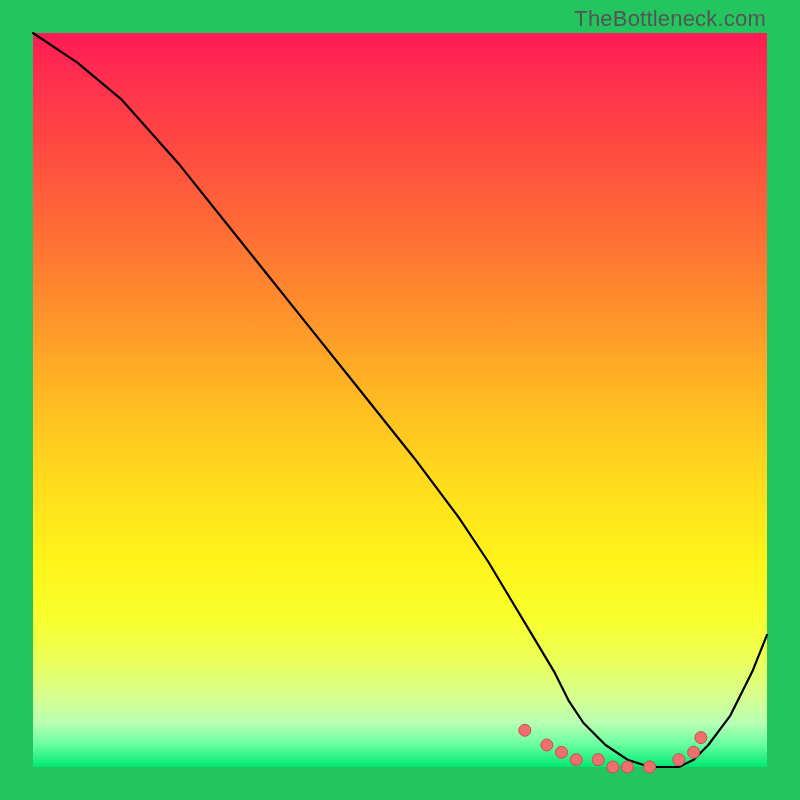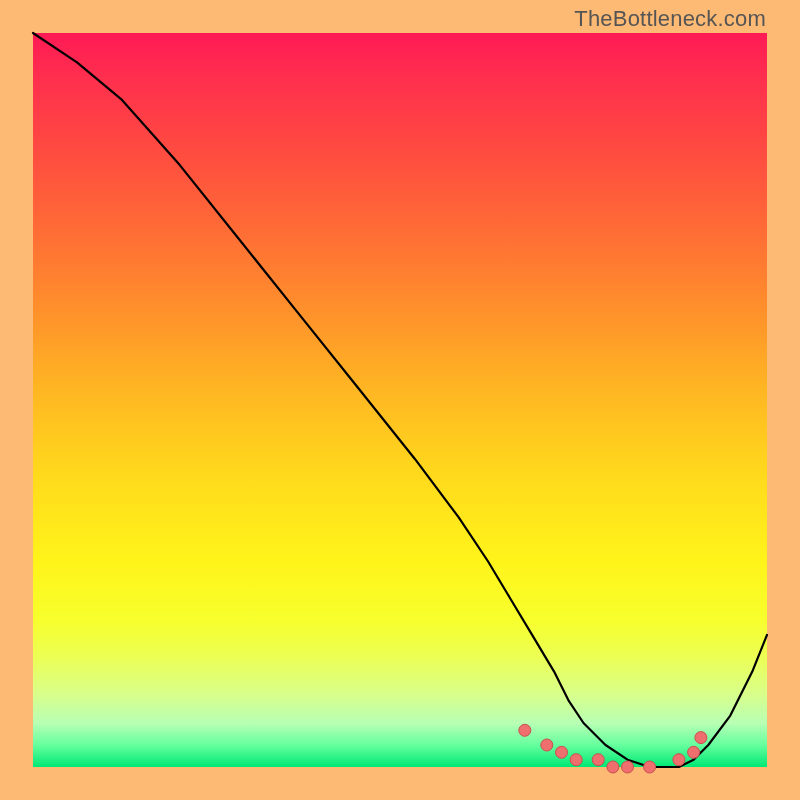--- a/index.html
+++ b/index.html
@@ -8,21 +8,21 @@
     width: 800px;
     height: 800px;
     background: #000;
     overflow: hidden;
     font-family: Arial, Helvetica, sans-serif;
   }
   .frame {
     position: relative;
     width: 800px;
     height: 800px;
-    background: #fdba74;
+    background: #22c55e;
   }
   .plot-area {
     position: absolute;
     left: 33px;
     top: 33px;
     width: 734px;
     height: 734px;
     
     background: linear-gradient(
       to bottom,

